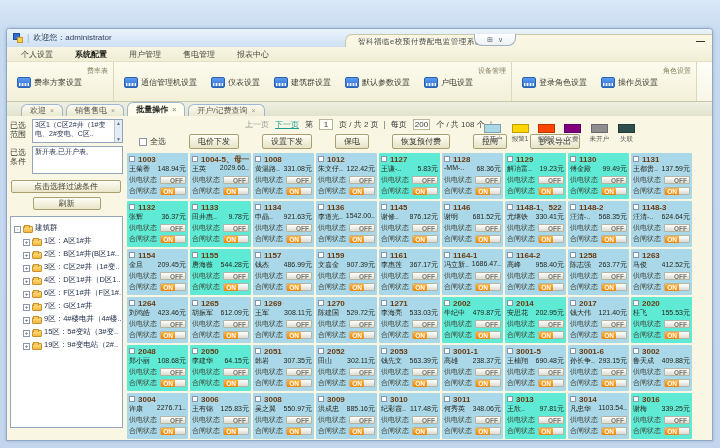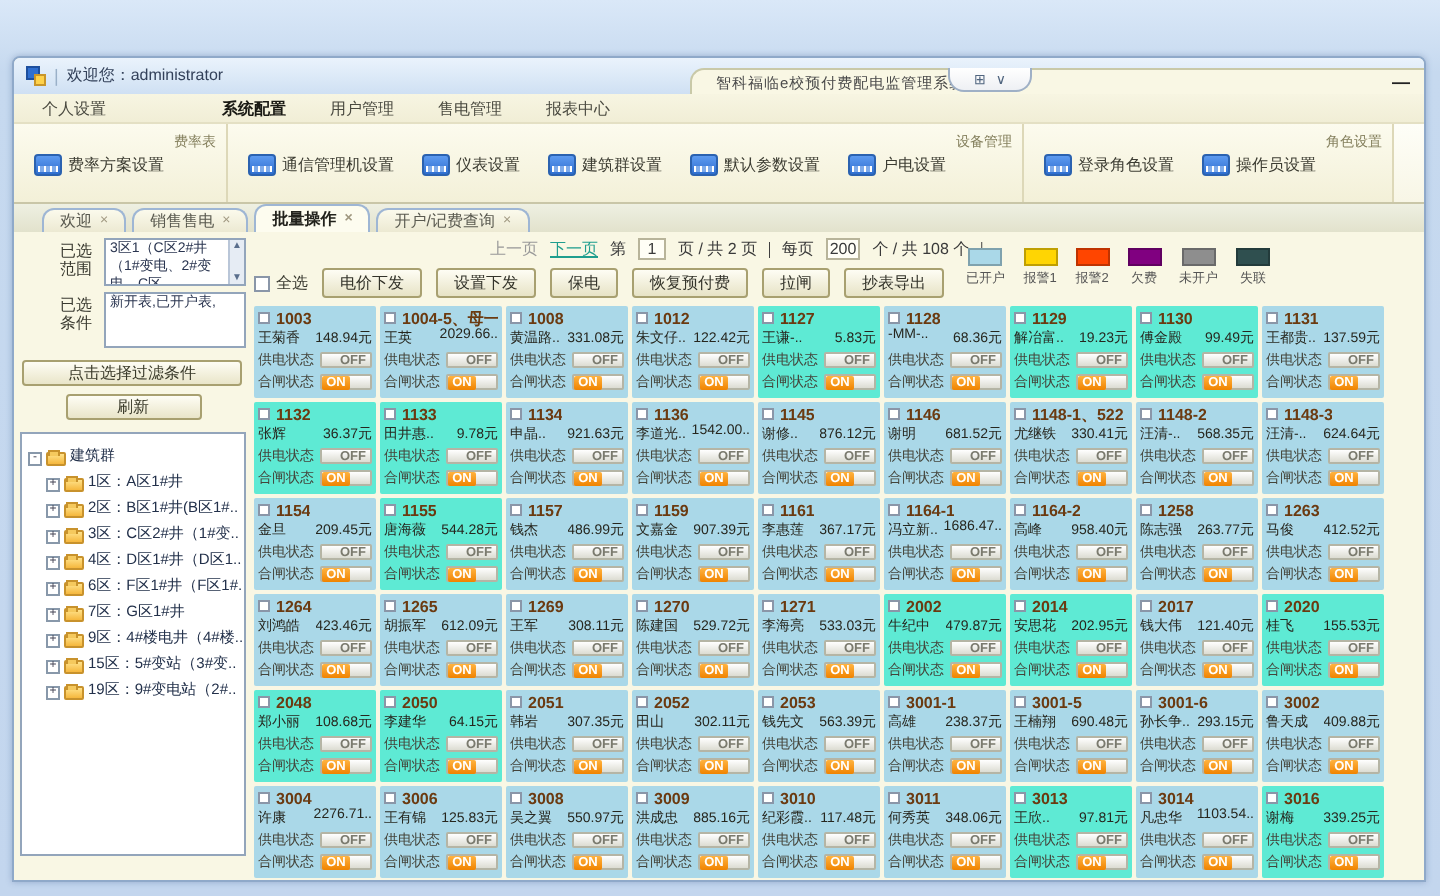--- a/index.html
+++ b/index.html
@@ -31,21 +31,21 @@
   .notch {
     position:absolute; left:128px; top:-1px; width:42px; height:12px;
     background:linear-gradient(#ffffff,#eef0f4); border:1px solid #9fb0c6; border-top:none;
     border-radius:0 0 8px 8px; display:flex; align-items:center; justify-content:center; gap:5px;
     font-size:7px; color:#50657f;
   }
   .min-btn { position:absolute; right:7px; top:1px; font-size:9px; font-weight:bold; color:#222; line-height:10px; }
   
   .menubar { height:14px; display:flex; align-items:center; gap:22px; padding-left:14px;
     background:linear-gradient(#f7f5e2,#f1eed6); font-size:8px; color:#4a4a40; }
-  .menu-item.active { font-weight:bold; color:#1a1a14;margin-left:36px; }
+  .menu-item.active { font-weight:bold; color:#1a1a14; }
   
   .ribbon { height:40px; display:flex; background:linear-gradient(#fcfbee,#f3f0d8); border-top:1px solid #e4e0c4; }
   .rgroup { display:flex; flex-direction:row; border-right:1px solid #ddd8b8; padding:3px 5px 1px 5px; }
   .rbtns { display:flex; align-items:center; gap:4px; flex:1; }
   .rbtn { display:flex; align-items:center; gap:3px; padding:3px 4px; border:1px solid transparent; border-radius:2px; background:transparent; font-size:8px; color:#3c3c32; cursor:default; }
   .mon { position:relative; width:14px; height:11px; background:linear-gradient(#5d9af0,#2f6fd0); border:1px solid #2b62b0; border-radius:2px; flex:none; }
   .mon::after { content:""; position:absolute; left:1px; right:1px; bottom:1px; height:3px;
     background:repeating-linear-gradient(90deg,#fff 0 1px,#7fabea 1px 3px); }
   .rlabel { text-align:center; font-size:7px; color:#85805e; padding:1px 0; }
   .rfill { flex:1; background:linear-gradient(#fefef8,#f8f6e6); }
@@ -54,41 +54,41 @@
     background:linear-gradient(#eef0e2,#e2e2cc); border-top:1px solid #c9c6a8; }
   .tab { height:12px; display:flex; align-items:center; gap:4px; padding:0 8px;
     border:1px solid #9eb6d4; border-bottom:none; border-radius:6px 6px 0 0;
     background:linear-gradient(#fbfaec,#ece9d2); font-size:8px; color:#5a5a50; }
   .tab.active { height:14px; background:#fdfcef; font-weight:bold; color:#22221c; }
   .tab .x { font-size:7px; color:#a09880; }
   
   .content { position:relative; height:326px; background:#f9f7e4; }
   .leftpane { position:absolute; left:0; top:0; width:118px; height:100%; padding:3px 2px 0 3px; }
   .selrow { display:flex; gap:2px; margin-bottom:3px; }
-  .sellabel { width:20px; font-size:8px; color:#3a3a30; line-height:1.15; padding-top:2px;margin-left:20px; }
+  .sellabel { width:20px; font-size:8px; color:#3a3a30; line-height:1.15; padding-top:2px; }
   .selbox { position:relative; flex:1; background:#fff; border:1px solid #93a5bb; font-size:7px; color:#2a3550; padding:1px 10px 1px 2px; line-height:1.25; overflow:hidden; }
   .selbox .sbar { position:absolute; right:0; top:0; bottom:0; width:8px; background:#e6ecf4; border-left:1px solid #b9c6d8; display:flex; flex-direction:column; justify-content:space-between; align-items:center; font-size:5px; color:#5a6e8c; }
   .box1 { height:24px; } .box2 { height:28px; }
   .lbtn { display:block; height:13px; background:linear-gradient(#fefdf4,#e9e5c9); border:1px solid #a8a070; border-radius:2px; font-size:8px; color:#3a3a2a; text-align:center; line-height:11px; }
   .btn-filter { width:110px; margin:6px 0 4px 1px; }
   .btn-refresh { width:68px; margin:0 auto 6px auto; }
   .tree { height:212px; background:#fff; border:1px solid #93a5bb; padding:3px 1px 1px 3px; overflow:hidden; }
   .trow { display:flex; align-items:flex-end; gap:2px; height:13px; white-space:nowrap; overflow:hidden; font-size:7.5px; color:#22304a; }
   .trow.child { padding-left:9px; }
   .expander { flex:none; width:7px; height:7px; border:1px solid #8898aa; background:#fff; font-size:6px; line-height:5px; text-align:center; color:#445; }
   .folder { flex:none; position:relative; width:10px; height:7px; background:linear-gradient(#ffe28a,#f5b73d); border:1px solid #c8922c; border-radius:1px; margin-top:1px; }
   .folder::before { content:""; position:absolute; left:0; top:-2px; width:4px; height:2px; background:#f5c95e; border:1px solid #c8922c; border-bottom:none; }
   
   .rightpane { position:absolute; left:118px; top:0; right:2px; bottom:0; }
   .pagerow { position:absolute; left:120px; top:3px; font-size:8px; color:#555; display:flex; gap:6px; align-items:center; }
   .pg-prev { color:#999; }
   .pg-next { color:#1f9e8e; text-decoration:underline; }
   .pg-info { color:#3a3a3a; }
   .pg-num { display:inline-block; min-width:14px; text-align:center; border:1px solid #b8b49a; background:#fffef6; padding:0 1px; }
-  .btnrow { position:absolute; left:2px; top:18px; display:flex; align-items:center; gap:7px; }
+  .btnrow { position:absolute; left:14px; top:18px; display:flex; align-items:center; gap:23px; }
   .selall { display:flex; align-items:center; gap:3px; font-size:8px; color:#3a3a30; }
   .checkbox { width:8px; height:8px; background:#fff; border:1px solid #8a96a8; }
   .abtn { height:15px; padding:0 8px; background:linear-gradient(#fefdf4,#e7e3c6); border:1px solid #a8a070; border-radius:2px; font-size:8px; color:#33332a; line-height:13px; }
   .legend { position:absolute; left:358px; top:8px; display:flex; gap:9px; }
   .lg-item { display:flex; flex-direction:column; align-items:center; gap:2px; }
   .lg-swatch { width:17px; height:9px; border:1px solid rgba(0,0,0,.25); }
   .lg-label { font-size:6.5px; color:#555; white-space:nowrap; }
   
   .grid { position:absolute; left:2px; top:37px; display:grid; grid-template-columns:repeat(9,61px); gap:2px; }
   .card { height:46px; padding:1px 2px 0 2px; overflow:hidden; border-radius:1px; }

